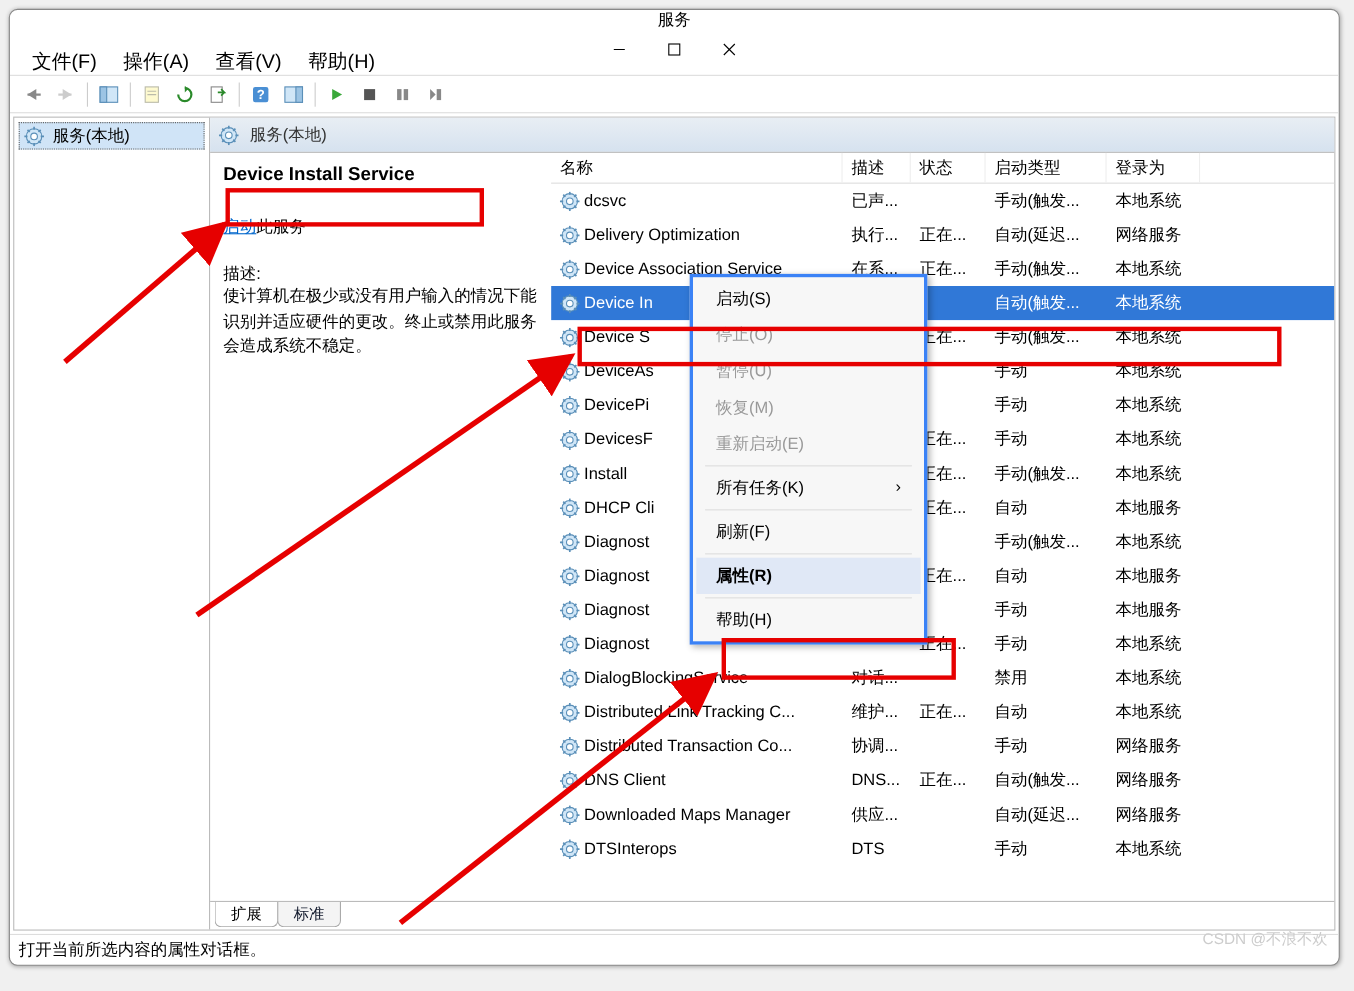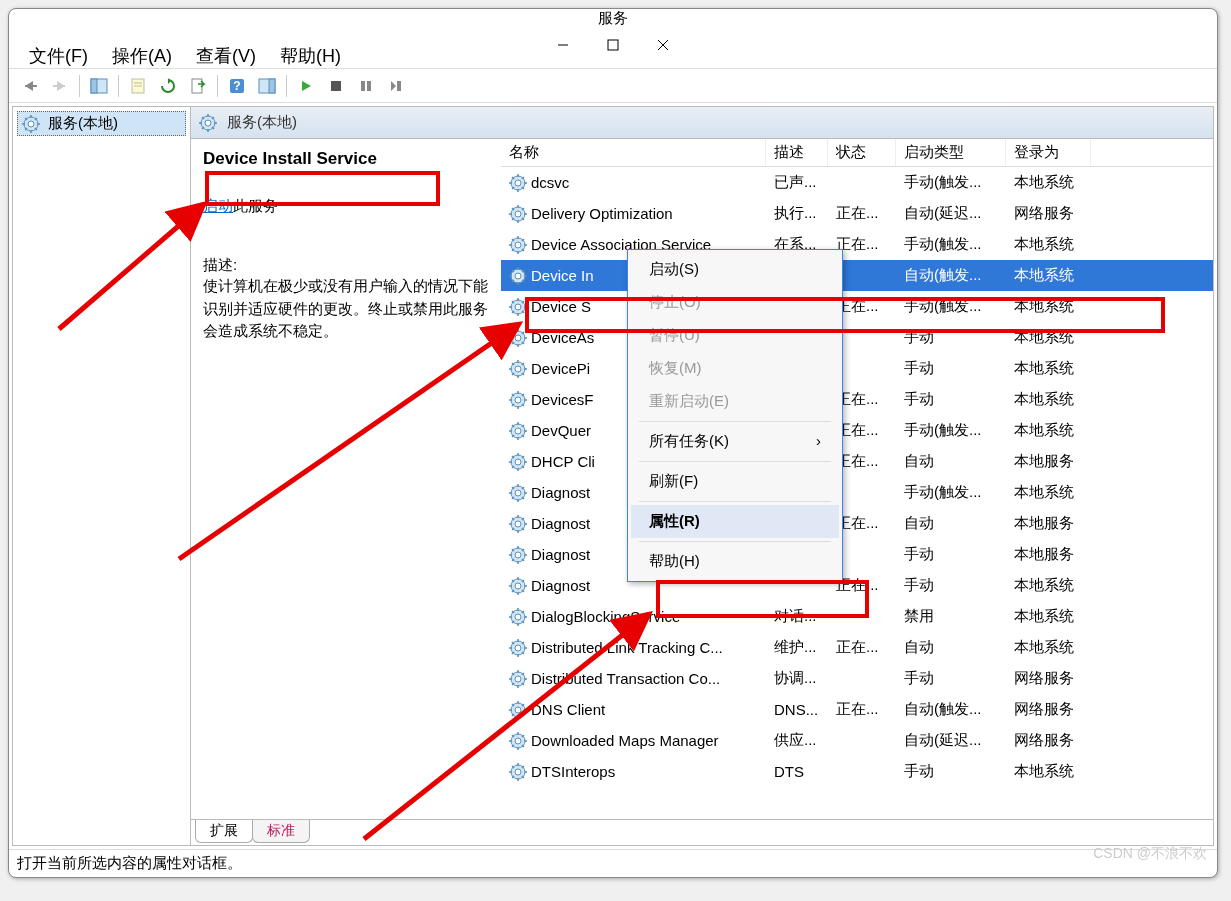--- a/index.html
+++ b/index.html
@@ -19,41 +19,41 @@
 .tree { width: 178px; border-right: 1px solid #bbb; padding: 4px; }
 .tree-item { display: flex; align-items: center; padding: 2px 4px; background: #d0e4f7; border: 1px dotted #666; }
 .tree-item .lbl { margin-left: 4px; font-size: 15px; }
 .main { flex: 1; display: flex; flex-direction: column; min-width: 0; }
 .main-header { background: linear-gradient(#e8eef4, #d6e2ef); height: 32px; display: flex; align-items: center; padding: 0 8px; border-bottom: 1px solid #bbb; }
 .main-header .lbl { margin-left: 6px; font-size: 15px; color: #333; }
 .main-body { flex: 1; display: flex; min-height: 0; position: relative; }
 .detail { width: 310px; padding: 10px 12px; font-size: 15px; }
 .detail .svc-title { font-size: 17px; font-weight: bold; margin-bottom: 28px; }
 .detail .link { color: #0066cc; text-decoration: underline; cursor: pointer; }
-.detail .desc-label { margin-top: 40px; }
+.detail .desc-label { margin-top: 24px; }
 .detail .desc-text { line-height: 1.5; }
 .listview { flex: 1; display: flex; flex-direction: column; min-width: 0; }
 .columns { display: flex; height: 28px; border-bottom: 1px solid #ddd; }
 .columns .col { padding: 4px 8px; font-size: 15px; border-right: 1px solid #eee; white-space: nowrap; overflow: hidden; }
 .rows { flex: 1; overflow-y: auto; overflow-x: hidden; }
 .row { display: flex; height: 31px; align-items: center; }
 .row.selected { background: #3078d7; color: #ffffff; }
 .row .cell { padding: 0 8px; white-space: nowrap; overflow: hidden; text-overflow: ellipsis; display: flex; align-items: center; font-size: 15px; }
 .c-name { width: 265px; }
 .c-desc { width: 62px; }
 .c-state { width: 68px; }
 .c-start { width: 110px; }
 .c-logon { width: 85px; }
 .gear-icon { width: 18px; height: 18px; margin-right: 4px; flex-shrink: 0; }
 .tabs { display: flex; height: 26px; border-top: 1px solid #bbb; align-items: flex-start; padding-left: 4px; }
 .tab { padding: 2px 14px; font-size: 14px; border: 1px solid #aaa; border-top: none; border-radius: 0 0 6px 6px; margin-right: -1px; cursor: default; }
 .tab.active { background: #fff; }
-.tab.inactive { background: #f4f4f4; color: #be185d; }
+.tab.inactive { background: #f4f4f4; color: #0f172a; }
 .statusbar { height: 28px; display: flex; align-items: center; padding: 0 8px; border-top: 1px solid #ddd; font-size: 15px; }
-.context-menu { position: absolute; background: #f7f7f7; border: 1px solid #3b82f6; box-shadow: 2px 2px 6px rgba(0,0,0,0.3); width: 216px; z-index: 100; padding: 3px; }
+.context-menu { position: absolute; background: #f7f7f7; border: 3px solid #3b82f6; box-shadow: 2px 2px 6px rgba(0,0,0,0.3); width: 216px; z-index: 100; padding: 3px; }
 .ctx-item { padding: 7px 18px; font-size: 15px; display: flex; justify-content: space-between; }
 .ctx-item.disabled { color: #999; }
 .ctx-sep { height: 1px; background: #ddd; margin: 3px 8px; }
 .annotation { position: absolute; pointer-events: none; z-index: 200; }
 .red-box { border: 4px solid #e60000; }
 svg { display: block; }
 .watermark { position: absolute; bottom: 14px; right: 10px; color: #ccc; font-size: 14px; pointer-events: none; }
 </style>
 </head>
 <body>
@@ -320,21 +320,21 @@
                 <div class="cell c-desc"></div>
                 <div class="cell c-state">正在...</div>
                 <div class="cell c-start">手动</div>
                 <div class="cell c-logon">本地系统</div>
               </div>
               <div class="row">
                 <div class="cell c-name">
                   <svg class="gear-icon" viewBox="0 0 18 18">
                     <use href="#gear"></use>
                   </svg>
-                  <span>DevQuer</span>
+                  <span>Install</span>
                 </div>
                 <div class="cell c-desc"></div>
                 <div class="cell c-state">正在...</div>
                 <div class="cell c-start">手动(触发...</div>
                 <div class="cell c-logon">本地系统</div>
               </div>
               <div class="row">
                 <div class="cell c-name">
                   <svg class="gear-icon" viewBox="0 0 18 18">
                     <use href="#gear"></use>

